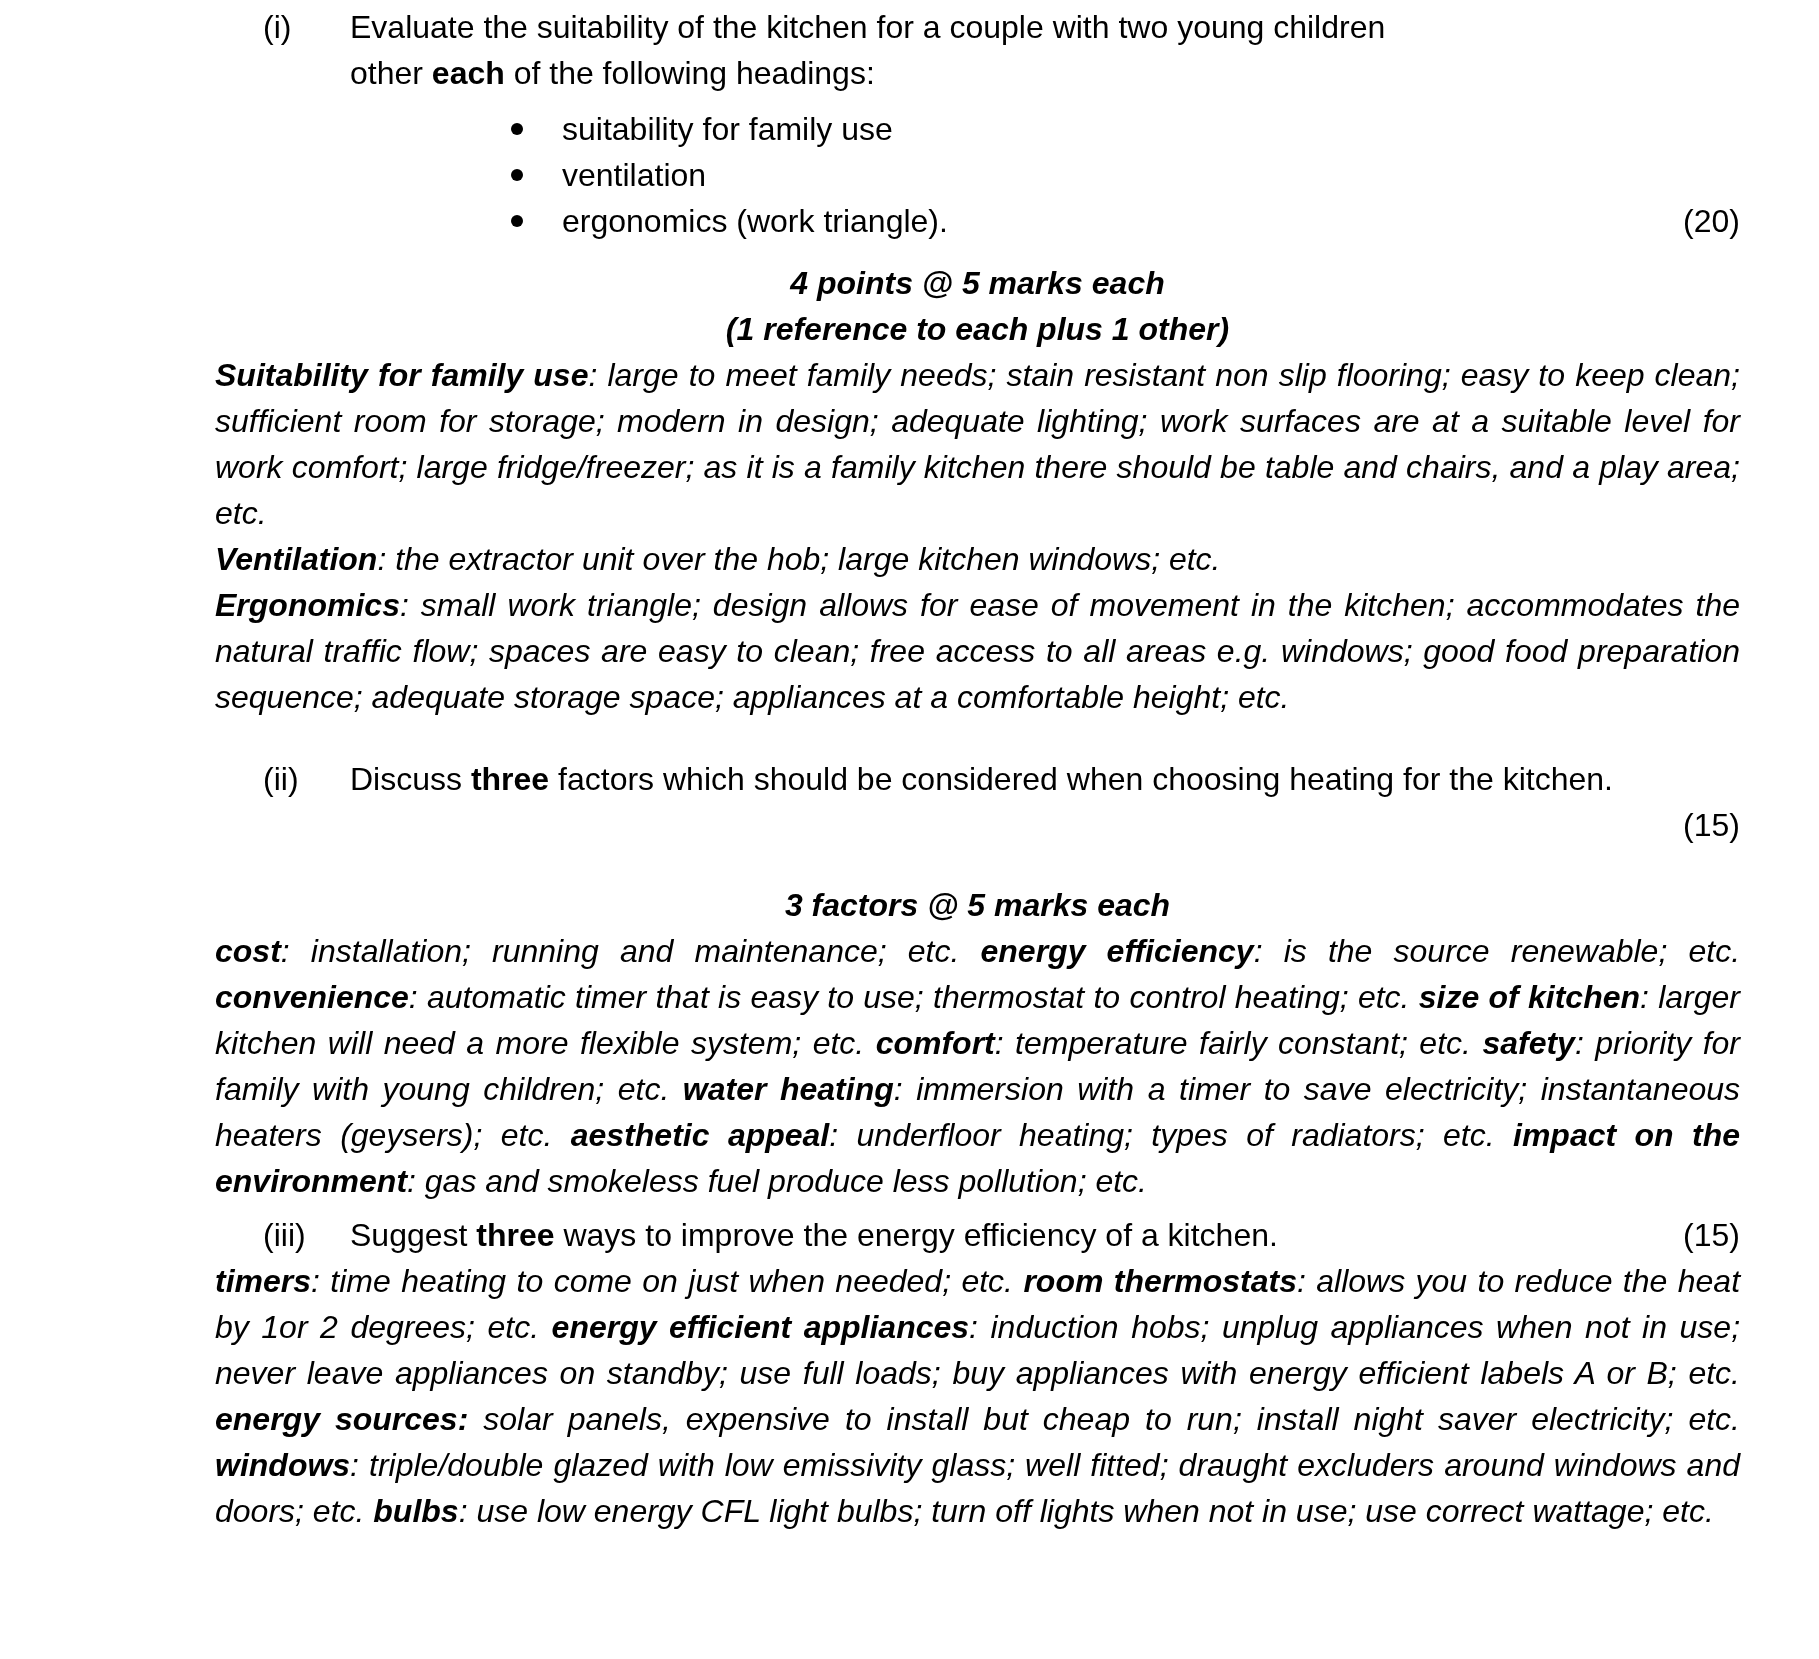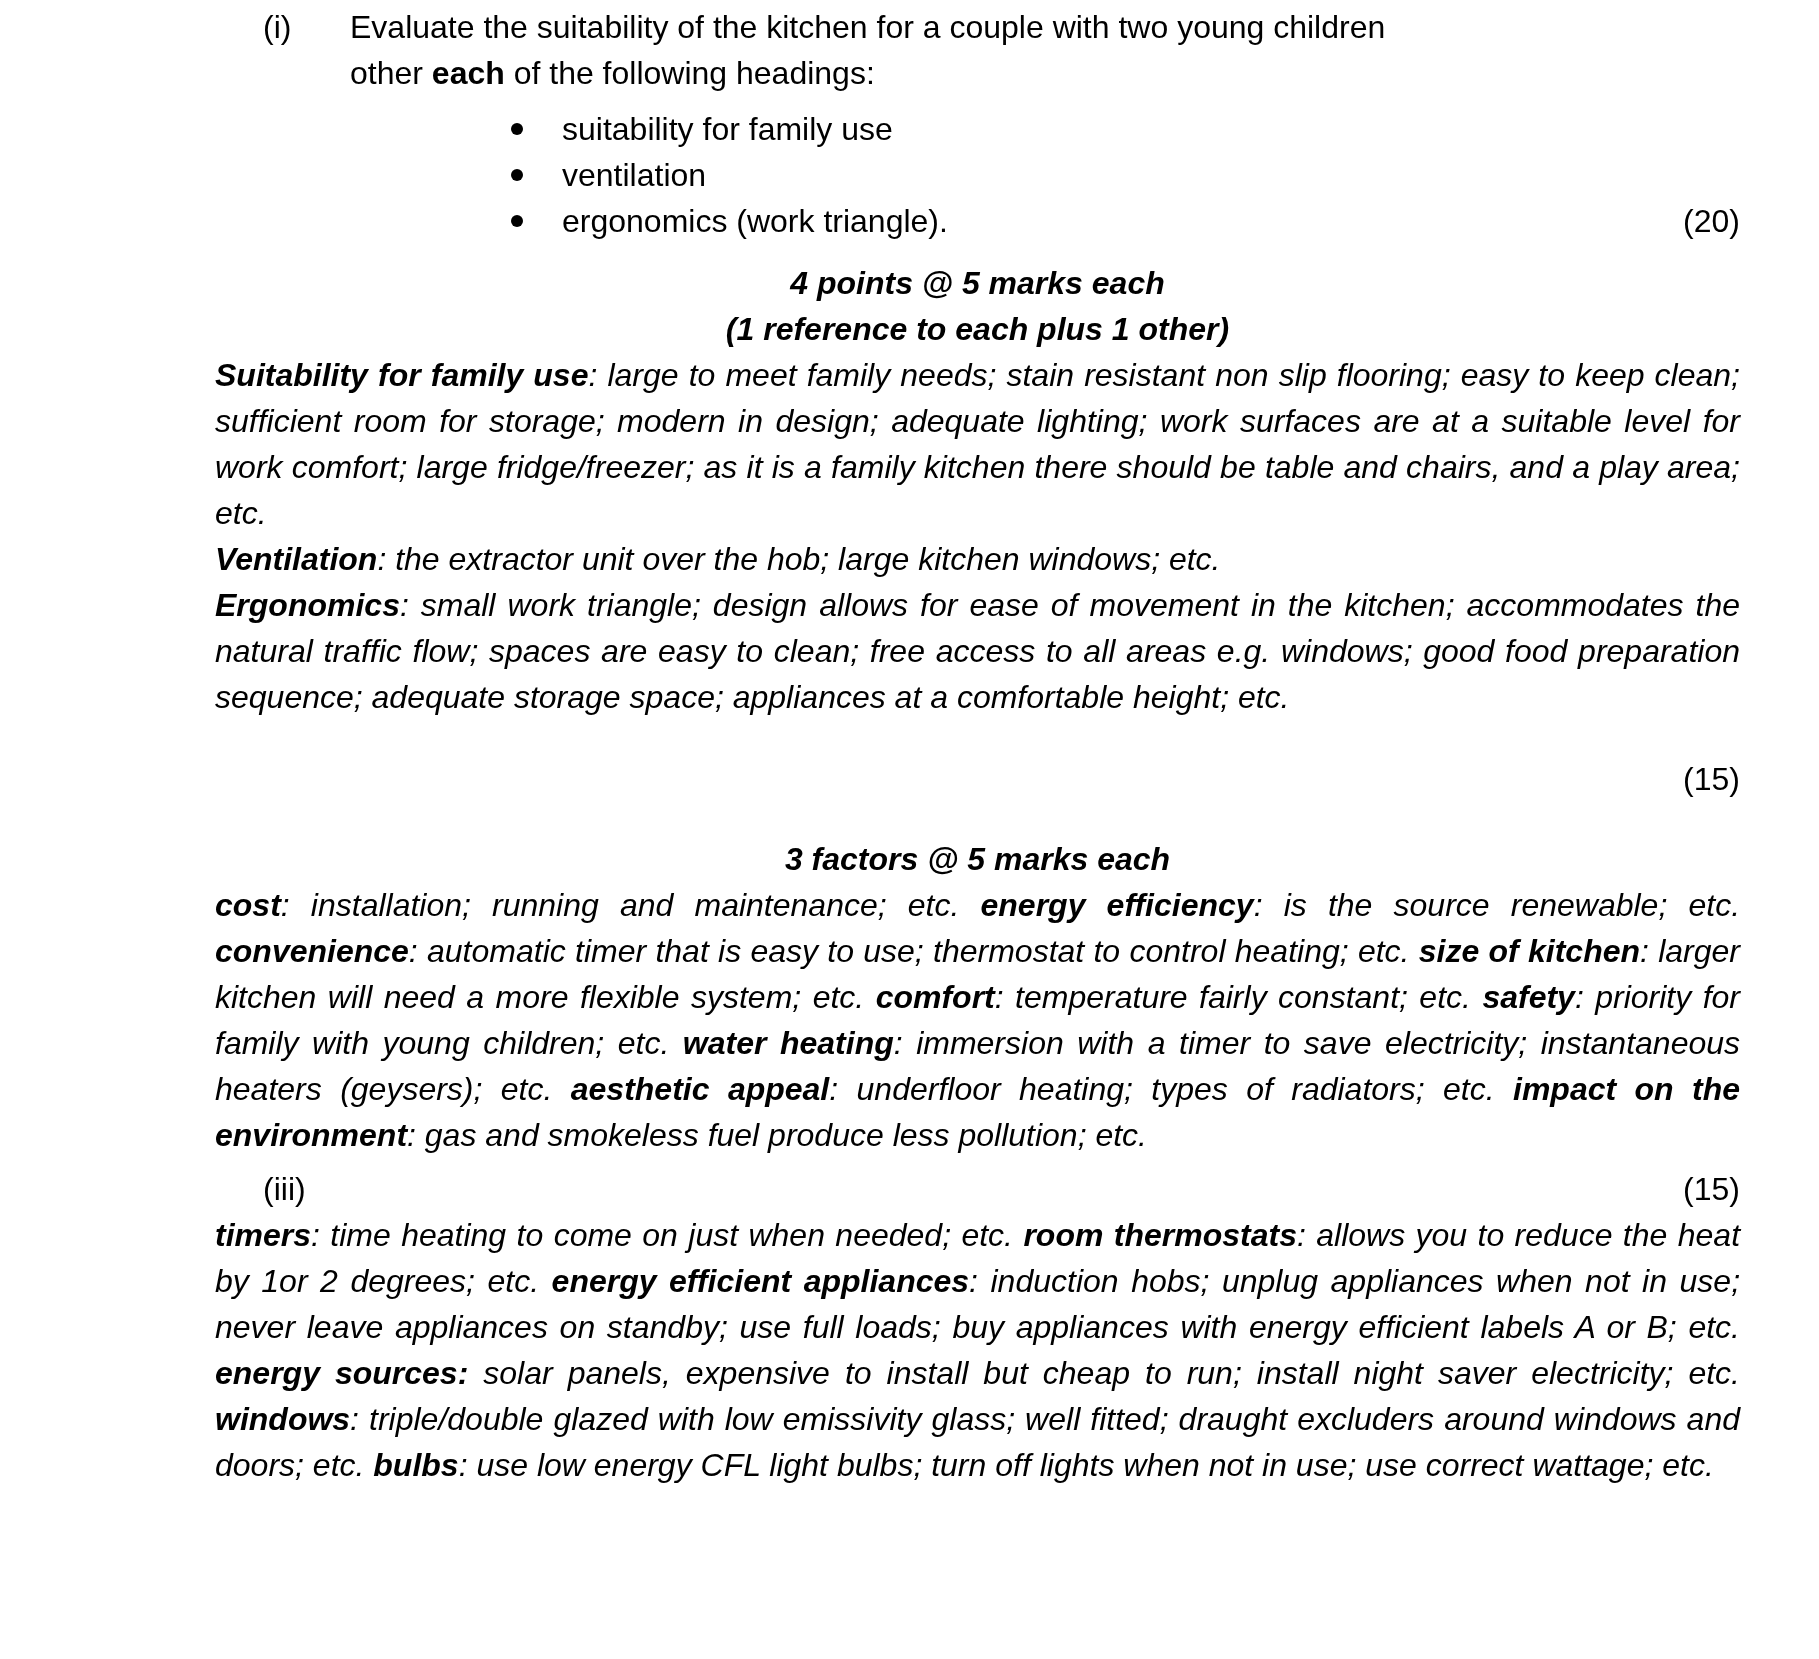--- a/index.html
+++ b/index.html
@@ -88,31 +88,36 @@
 
   <div class="a1-headings">
     <div class="answer-heading">4 points @ 5 marks each</div>
     <div class="answer-heading">(1 reference to each plus 1 other)</div>
     <p class="answer-para"><b>Suitability for family use</b><span>: large to meet family needs; stain resistant non slip flooring; easy to keep clean; sufficient room for storage; modern in design; adequate lighting; work surfaces are at a suitable level for work comfort; large fridge/freezer; as it is a family kitchen there should be table and chairs, and a play area; etc.</span></p>
     <p class="answer-para"><b>Ventilation</b><span>: the extractor unit over the hob; large kitchen windows; etc.</span></p>
     <p class="answer-para"><b>Ergonomics</b><span>: small work triangle; design allows for ease of movement in the kitchen; accommodates the natural traffic flow; spaces are easy to clean; free access to all areas e.g. windows; good food preparation sequence; adequate storage space; appliances at a comfortable height; etc.</span></p>
   </div>
 
   <div class="q2-block">
+    <div class="q-row">
+      <span class="q-label">(ii)</span>
+      <div class="q-text"><span>Discuss </span><b>three</b><span> factors which should be considered when choosing heating for the kitchen.</span></div>
+    </div>
     <div class="marks-line">(15)</div>
   </div>
 
   <div>
     <div class="answer-heading a2-heading">3 factors @ 5 marks each</div>
     <p class="answer-para"><b>cost</b><span>: installation; running and maintenance; etc. </span><b>energy efficiency</b><span>: is the source renewable; etc. </span><b>convenience</b><span>: automatic timer that is easy to use; thermostat to control heating; etc. </span><b>size of kitchen</b><span>: larger kitchen will need a more flexible system; etc. </span><b>comfort</b><span>: temperature fairly constant; etc. </span><b>safety</b><span>: priority for family with young children; etc. </span><b>water heating</b><span>: immersion with a timer to save electricity; instantaneous heaters (geysers); etc. </span><b>aesthetic appeal</b><span>: underfloor heating; types of radiators; etc. </span><b>impact on the environment</b><span>: gas and smokeless fuel produce less pollution; etc.</span></p>
   </div>
 
   <div class="q3-block">
     <div class="q-row">
       <span class="q-label">(iii)</span>
+      <div class="q-text"><span>Suggest </span><b>three</b><span> ways to improve the energy efficiency of a kitchen.</span></div>
       <span class="q-marks">(15)</span>
     </div>
   </div>
 
   <div>
     <p class="answer-para"><b>timers</b><span>: time heating to come on just when needed; etc. </span><b>room thermostats</b><span>: allows you to reduce the heat by 1or 2 degrees; etc. </span><b>energy efficient appliances</b><span>: induction hobs; unplug appliances when not in use; never leave appliances on standby; use full loads; buy appliances with energy efficient labels A or B; etc. </span><b>energy sources:</b><span> solar panels, expensive to install but cheap to run; install night saver electricity; etc. </span><b>windows</b><span>: triple/double glazed with low emissivity glass; well fitted;  draught excluders around windows and doors; etc. </span><b>bulbs</b><span>: use low energy CFL light bulbs; turn off lights when not in use; use correct wattage; etc.</span></p>
   </div>
 
 </div>
 

